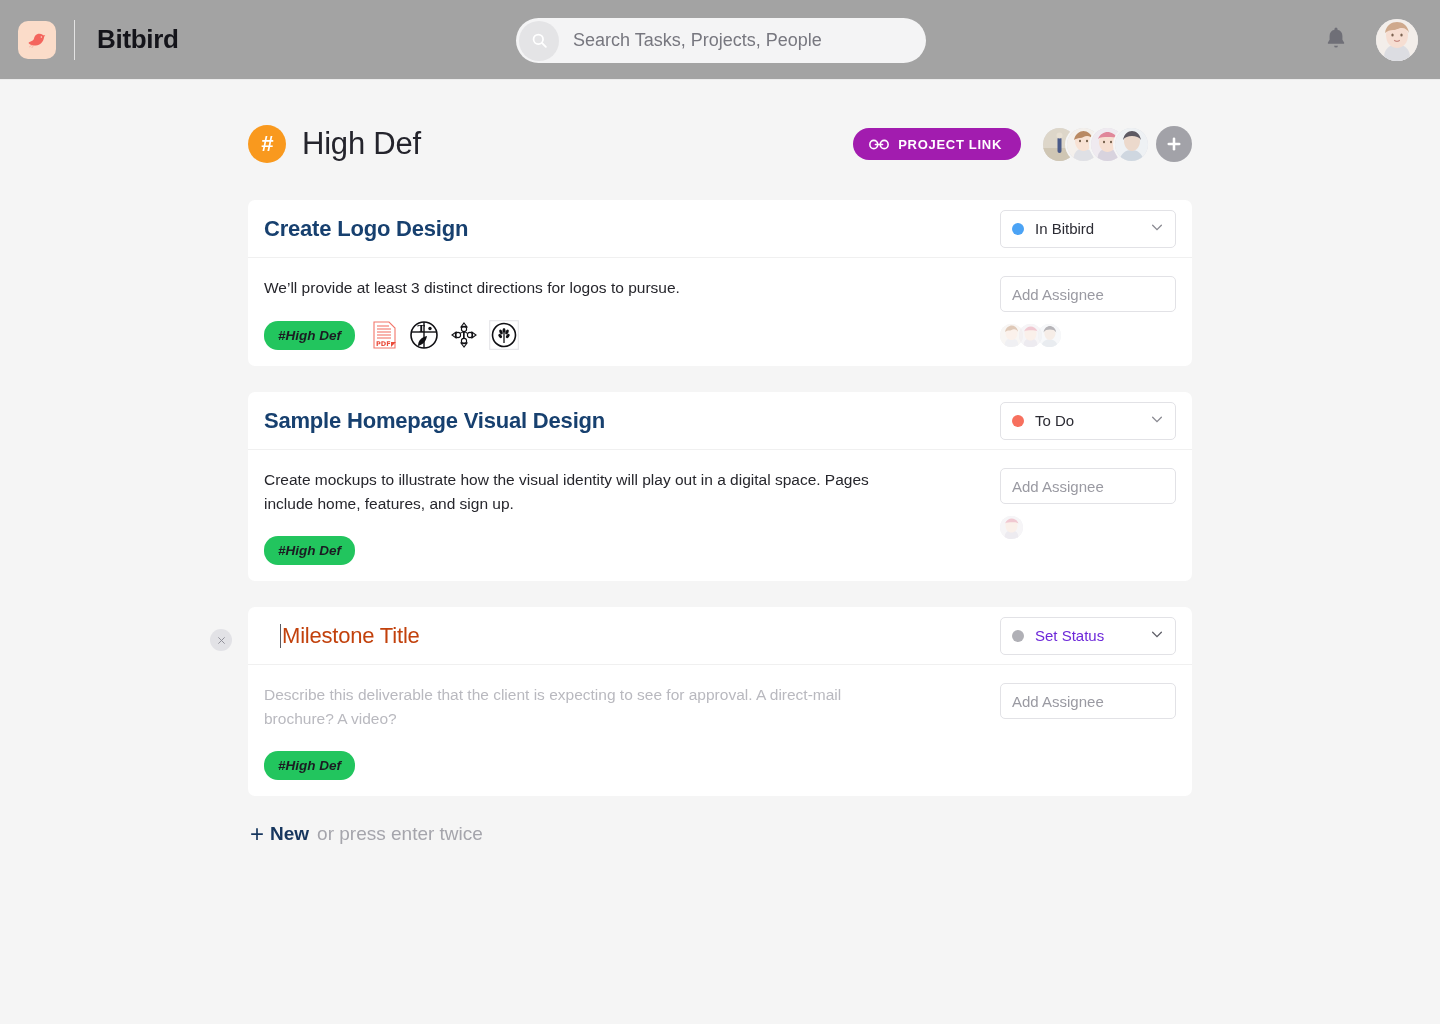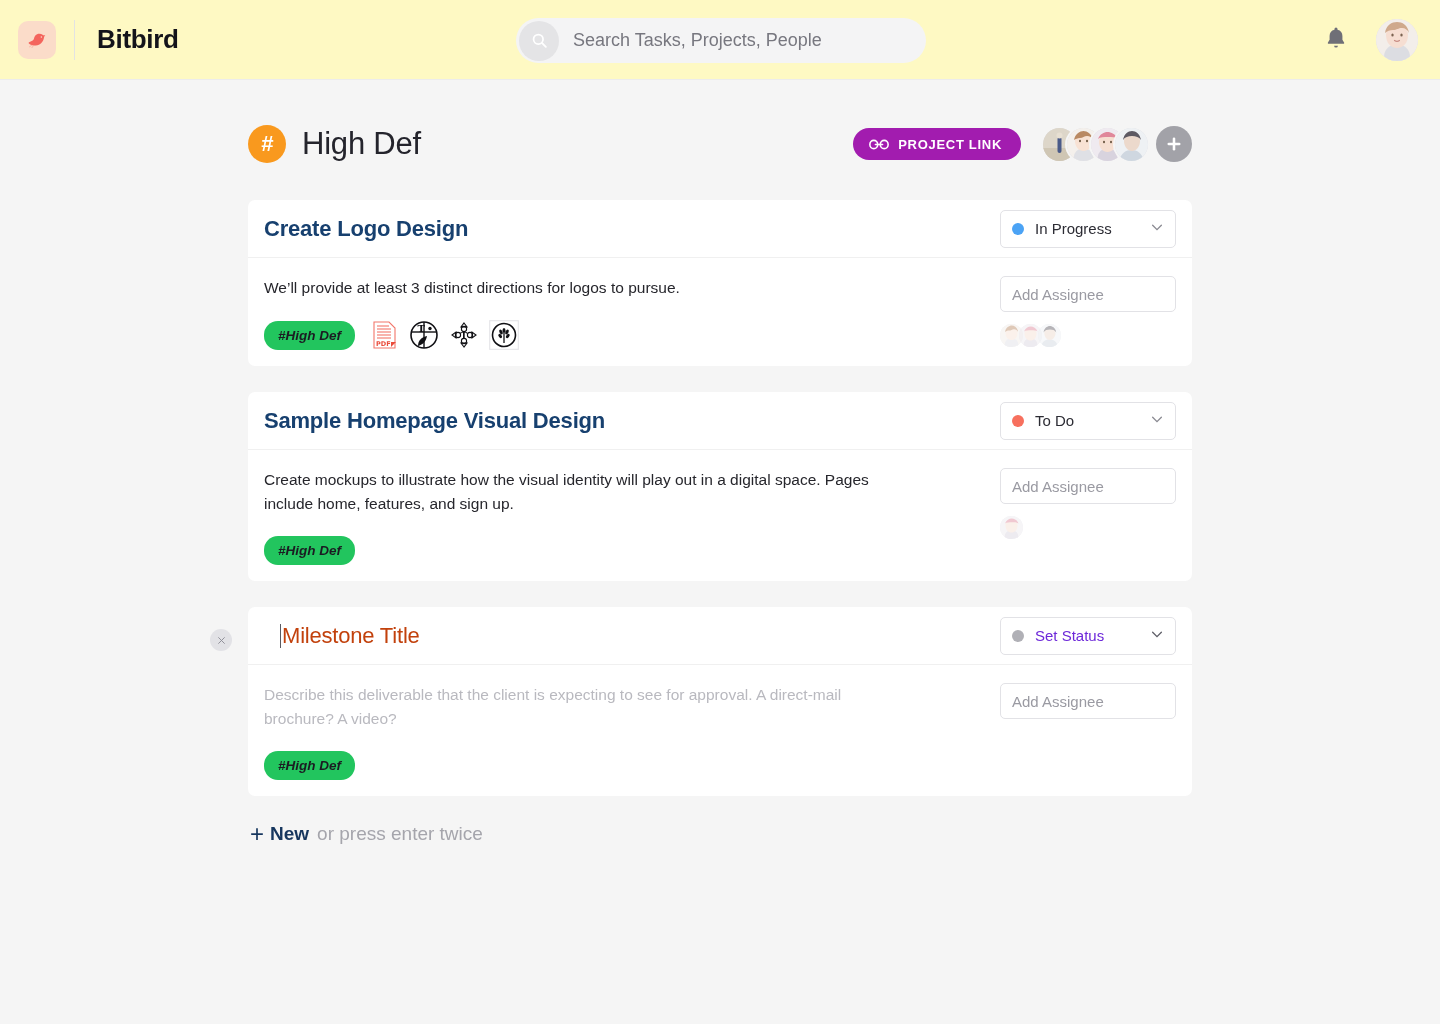--- a/index.html
+++ b/index.html
@@ -7,21 +7,21 @@
   html, body {
     width: 1440px; height: 1024px;
     font-family: "Liberation Sans", sans-serif;
     background: #f5f5f5;
     overflow: hidden;
   }
 
   
   .topbar {
     height: 80px; width: 100%;
-    background: #fef9c3;
+    background: #a3a3a3;
     border-bottom: 1px solid #ececec;
     display: flex; align-items: center;
     position: relative;
   }
   .brand { display: flex; align-items: center; padding-left: 18px; }
   .logo-mark {
     width: 38px; height: 38px; border-radius: 10px;
     background: #fbdcc9;
     display: flex; align-items: center; justify-content: center;
   }
@@ -310,21 +310,21 @@
           </div>
         </div>
       </div>
     </div>
 
     <div class="card">
       <div class="card-head">
         <div class="card-title">Create Logo Design</div>
         <div class="status-select">
           <span class="status-dot" style="background:#4ba3f5;"></span>
-          <span class="status-label">In Progress</span>
+          <span class="status-label">In Bitbird</span>
           <span class="status-caret">
             <svg viewBox="0 0 16 16" width="14" height="14" aria-hidden="true">
               <polyline points="3,6 8,11 13,6" fill="none" stroke="#8a8a92" stroke-width="1.5" stroke-linecap="round"></polyline>
             </svg>
           </span>
         </div>
       </div>
       <div class="card-body">
         <div class="body-left">
           <div class="card-desc">We’ll provide at least 3 distinct directions for logos to pursue.</div>

